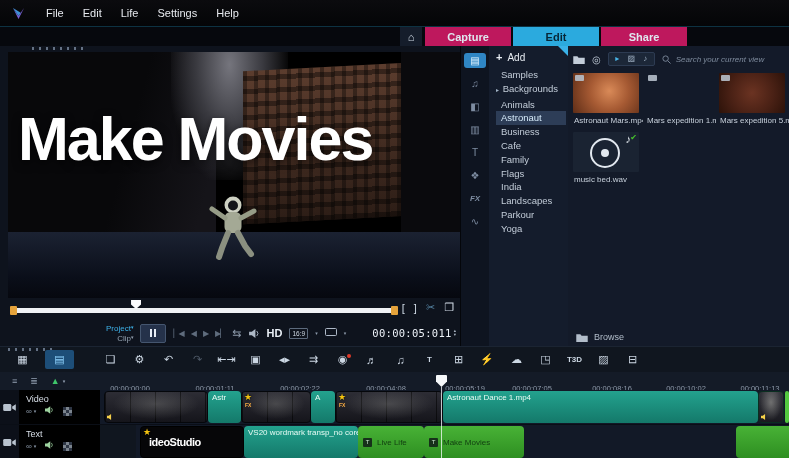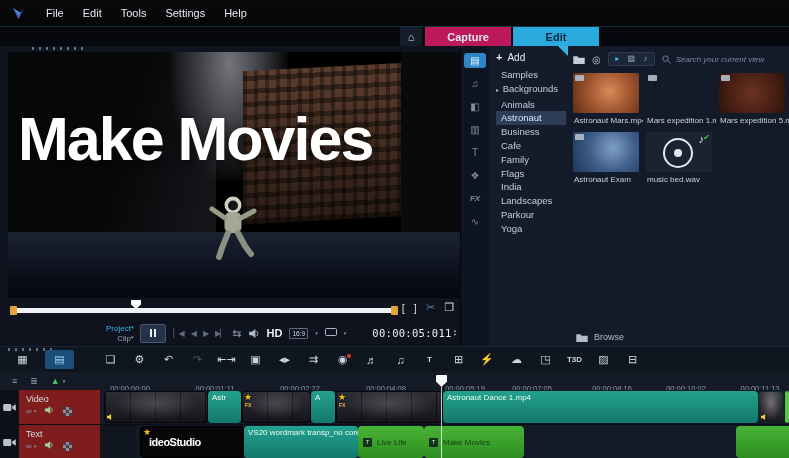--- a/index.html
+++ b/index.html
@@ -132,21 +132,21 @@
   .corner{width:100px;display:flex;align-items:center;gap:13px;padding-left:12px;box-sizing:border-box;font-size:9px;color:#94a2b3;}
   .corner .green{color:#3fc56a;} .corner .c{font-size:5px;margin-left:-10px;color:#94a2b3;}
   .ruler{flex:1;position:relative;font-size:7.5px;color:#8d99a9;}
   .rlab{position:absolute;top:12px;transform:translateX(-50%);white-space:nowrap;}
   .ph-flag{position:absolute;left:336px;top:3px;width:11px;height:12px;background:#f6f8fa;
            clip-path:polygon(0 0,100% 0,100% 55%,50% 100%,0 55%);border-radius:1px;}
   .ph-line{position:absolute;left:441px;top:15px;bottom:0;width:1px;background:rgba(250,252,255,.75);z-index:5;}
 
   .track{height:34px;display:flex;}
   .track + .track{border-top:1px solid #0a0e16;gap:36px;}
-  .thead{width:100px;background:#7f1d1d;display:flex;align-items:stretch;}
+  .thead{width:100px;background:#000000;display:flex;align-items:stretch;}
   .type-rail{width:19px;background:#0c1019;display:flex;align-items:center;justify-content:center;color:#b9c3cf;}
   .tinfo{flex:1;padding:4px 0 0 7px;}
   .tlabel{font-size:9px;color:#d8dfe8;line-height:10px;}
   .ticons{display:flex;align-items:center;gap:9px;margin-top:2px;font-size:8px;color:#8a97a7;}
   .ticons .c{font-size:5px;margin-left:-7px;}
   .ticons .grn{color:#9ed3a0;}
   .checker{width:9px;height:9px;opacity:.8;
            background:repeating-conic-gradient(#9aa5b2 0% 25%,#3a4456 0% 50%) 0 0/6px 6px;}
   .tbody{flex:1;position:relative;background:#121927;}
   .seg{position:absolute;top:1px;bottom:1px;border-radius:4px;overflow:hidden;box-sizing:border-box;}
@@ -178,30 +178,31 @@
 
   <div class="menubar">
     <span class="logo">
       <svg width="13" height="13" viewBox="0 0 13 13">
           <path d="M1 1l5.5 8L12 1 6.5 12z" fill="#7b5cd6"></path>
           <path d="M1 1l5.5 8 2.2-3.2z" fill="#3f8fd6"></path>
         </svg>
     </span>
     <span class="menu-item">File</span>
     <span class="menu-item">Edit</span>
-    <span class="menu-item">Tools</span>
+    <span class="menu-item">Life</span>
     <span class="menu-item">Settings</span>
     <span class="menu-item">Help</span>
   </div>
 
   <div class="tabbar">
     <div class="tabs">
       <span class="home-box">⌂</span>
       <span class="tab">Capture</span>
       <span class="tab active">Edit</span>
+      <span class="tab">Share</span>
     </div>
   </div>
 
   <div class="main">
 
     <div class="preview">
       <div class="drag-dots"></div>
 
       <div class="screen">
         <div class="wall-left"></div>
@@ -343,26 +344,20 @@
               </div>
             <div class="glabel">Mars expedition 1.mp4</div>
           </div>
           <div class="gitem">
             <div class="gthumb t5">
                 <span class="vbadge"></span>
               </div>
             <div class="glabel">Mars expedition 5.mp4</div>
           </div>
           <div class="gitem">
-            <div class="gthumb t6">
-                <span class="vbadge"></span>
-              </div>
-            <div class="glabel">Astronaut Exam</div>
-          </div>
-          <div class="gitem">
             <div class="gthumb t7">
               <span class="disc"></span>
               <span class="disc-note">♪</span>
               <span class="check">✔</span>
             </div>
             <div class="glabel">music bed.wav</div>
           </div>
         </div>
 
         <div class="browse">

